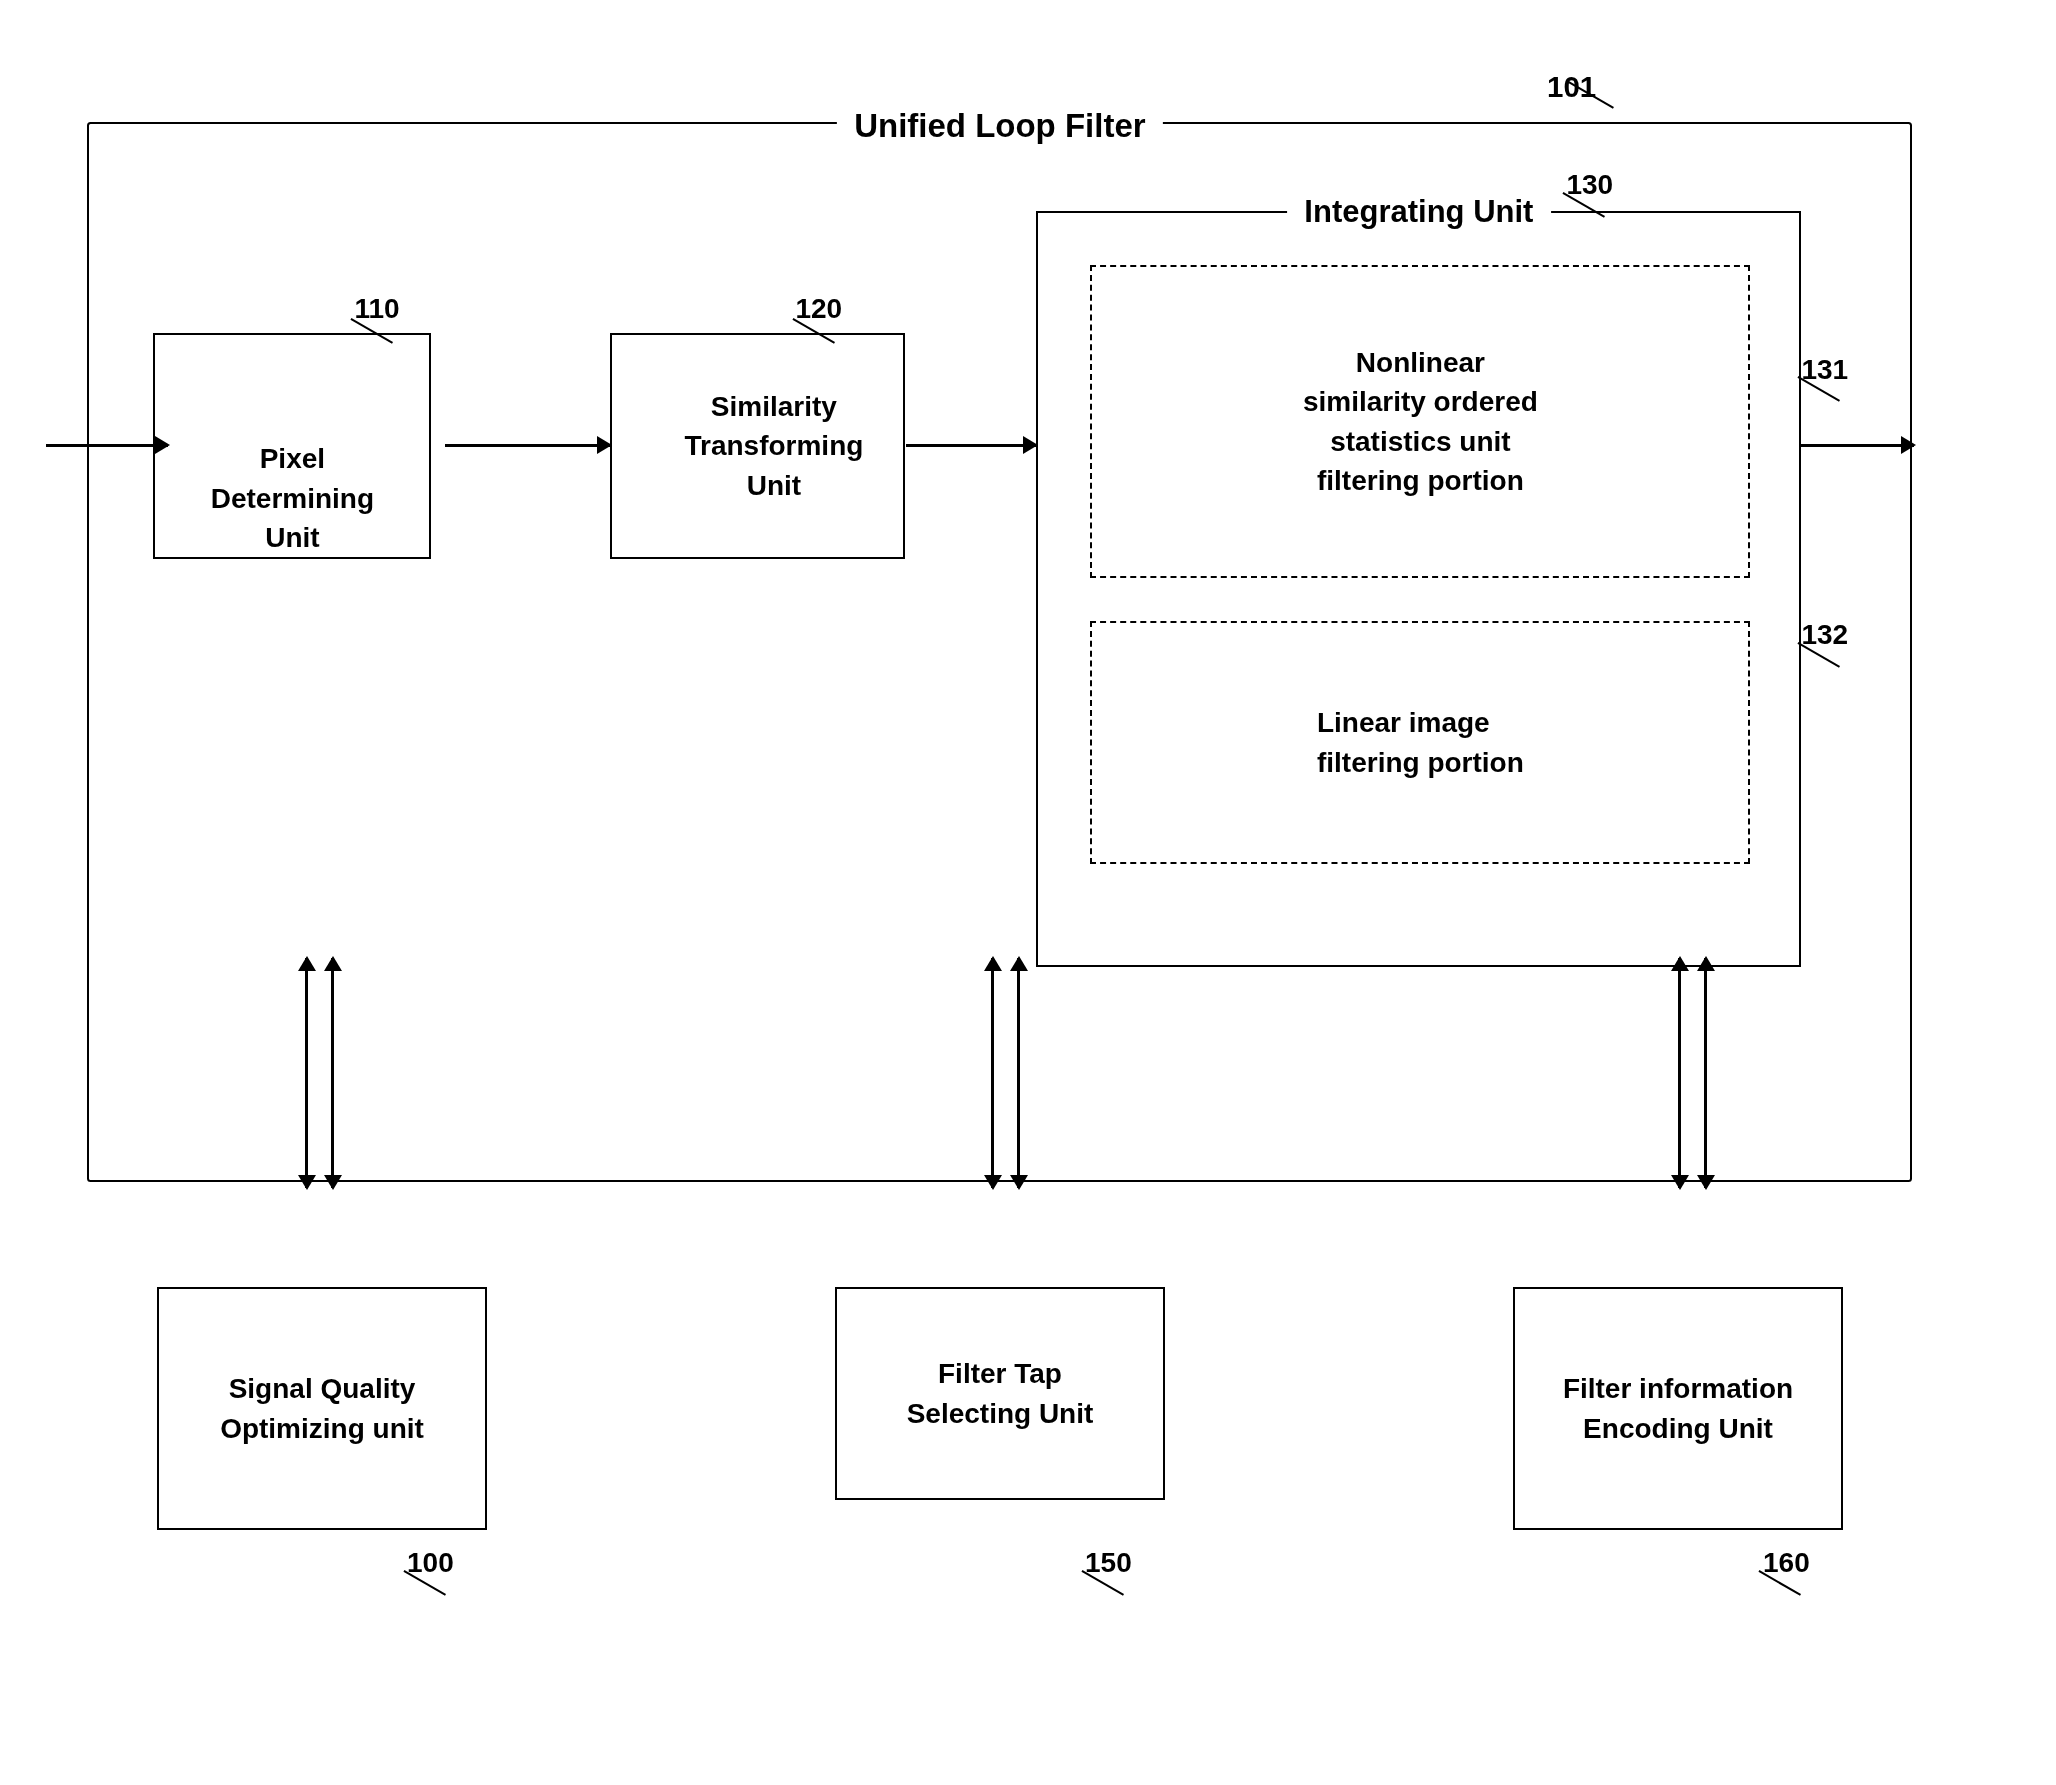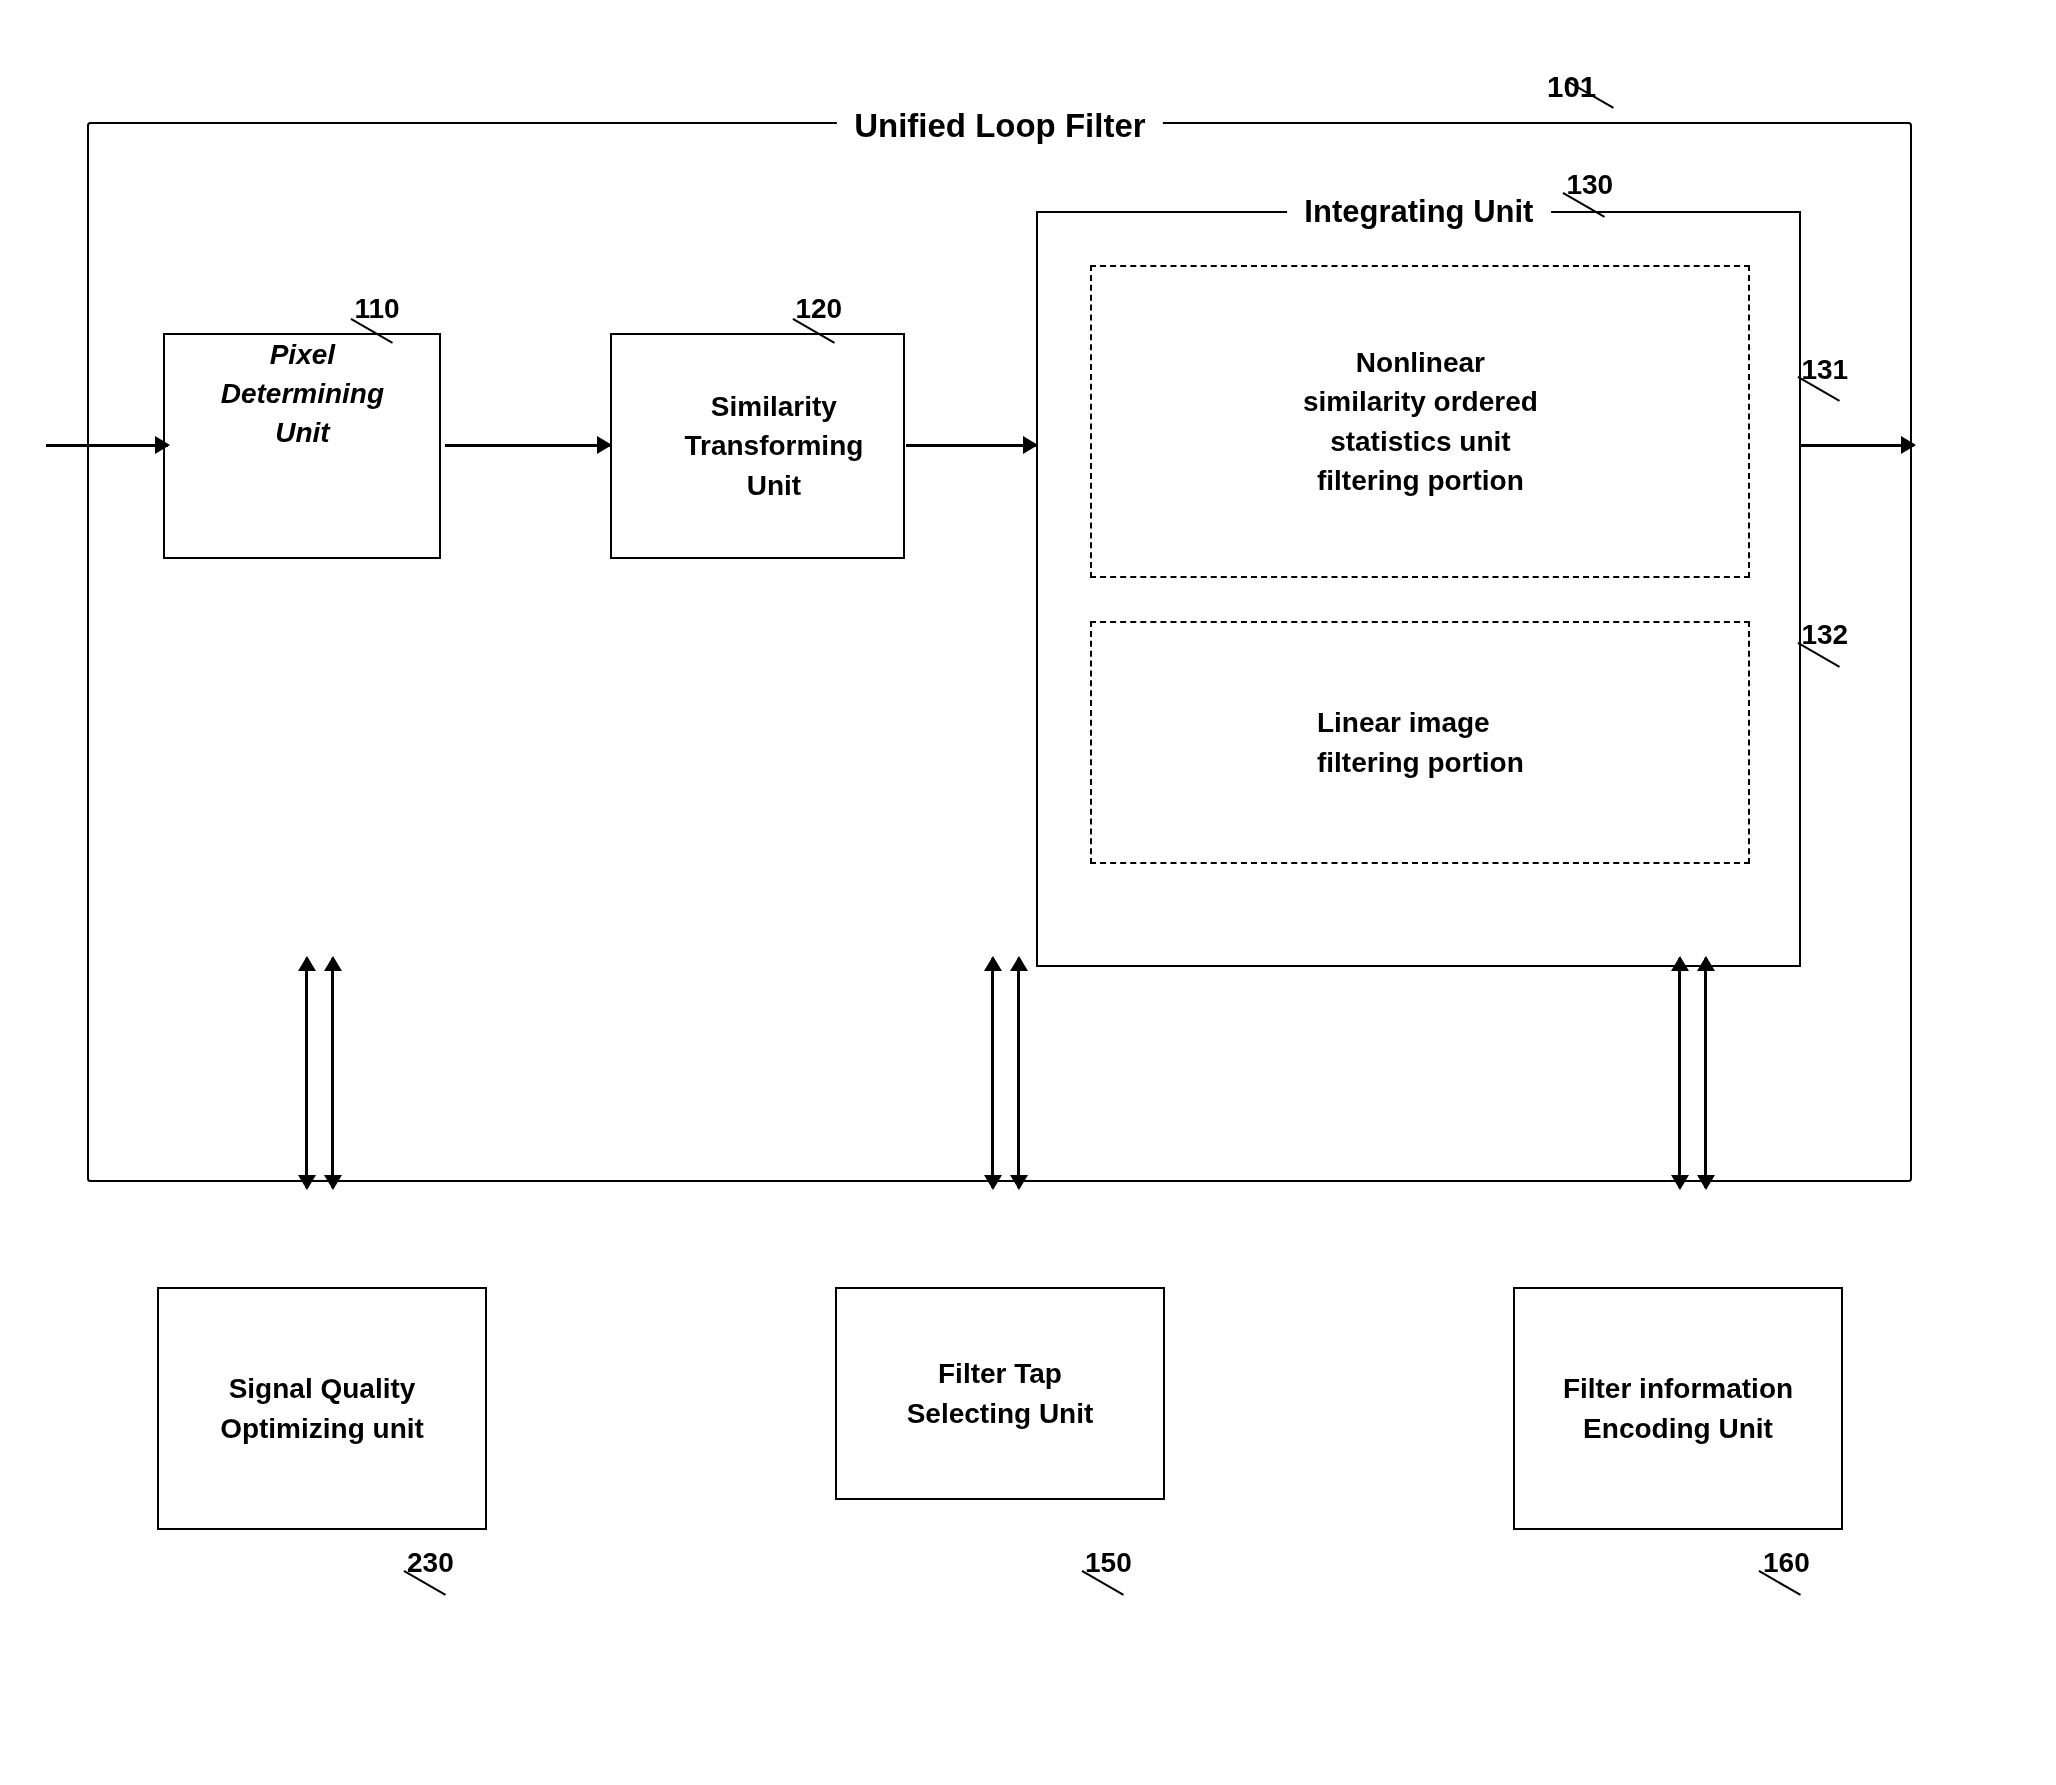--- a/index.html
+++ b/index.html
@@ -53,21 +53,21 @@
 <body>
 
 <div class="diagram-container">
 
   <div style="position:absolute; top:0px; left:1477px; font-size:29.5px; font-weight:bold;">101</div>
   <div style="position:absolute; top:24px; left:1495px; width:52px; height:1.7px; background:#000; transform: rotate(30deg);"></div>
 
   <div class="main-box">
     <div class="main-box-title">Unified Loop Filter</div>
 
-    <div style="position:absolute; top:209px; left:74px; width:278px; height:226px; border:2.6px solid #000; display:flex; align-items:flex-start; justify-content:center; text-align:center;font-style:italic;">
+    <div style="position:absolute; top:209px; left:64px; width:278px; height:226px; border:2.6px solid #000; display:flex; align-items:flex-end; justify-content:center; text-align:center;">
       <div class="box-text">
         <span>Pixel</span><br>
         <span>Determining</span><br>
         <span>Unit</span>
       </div>
     </div>
 
     <div style="position:absolute; top:169px; left:265px; font-size:28px; font-weight:bold;">110</div>
     <div style="position:absolute; top:194px; left:262px; width:48px; height:1.7px; background:#000; transform: rotate(30deg); transform-origin: left;"></div>
 
@@ -158,21 +158,21 @@
     </div>
   </div>
 
   <div style="position:absolute; top:1217px; left:87px; width:330px; height:243px; border:2.6px solid #000; display:flex; align-items:center; justify-content:center; text-align:center;">
     <div class="box-text">
       <span>Signal Quality</span><br>
       <span>Optimizing unit</span>
     </div>
   </div>
 
-  <div style="position:absolute; top:1477px; left:337px; font-size:28px; font-weight:bold;">230</div>
+  <div style="position:absolute; top:1477px; left:337px; font-size:28px; font-weight:bold;">100</div>
   <div style="position:absolute; top:1500px; left:334px; width:48px; height:1.7px; background:#000; transform: rotate(30deg); transform-origin: left;"></div>
 
   <div style="position:absolute; top:1217px; left:765px; width:330px; height:213px; border:2.6px solid #000; display:flex; align-items:center; justify-content:center; text-align:center;">
     <div class="box-text">
       <span>Filter Tap</span><br>
       <span>Selecting Unit</span>
     </div>
   </div>
 
   <div style="position:absolute; top:1477px; left:1015px; font-size:28px; font-weight:bold;">150</div>

